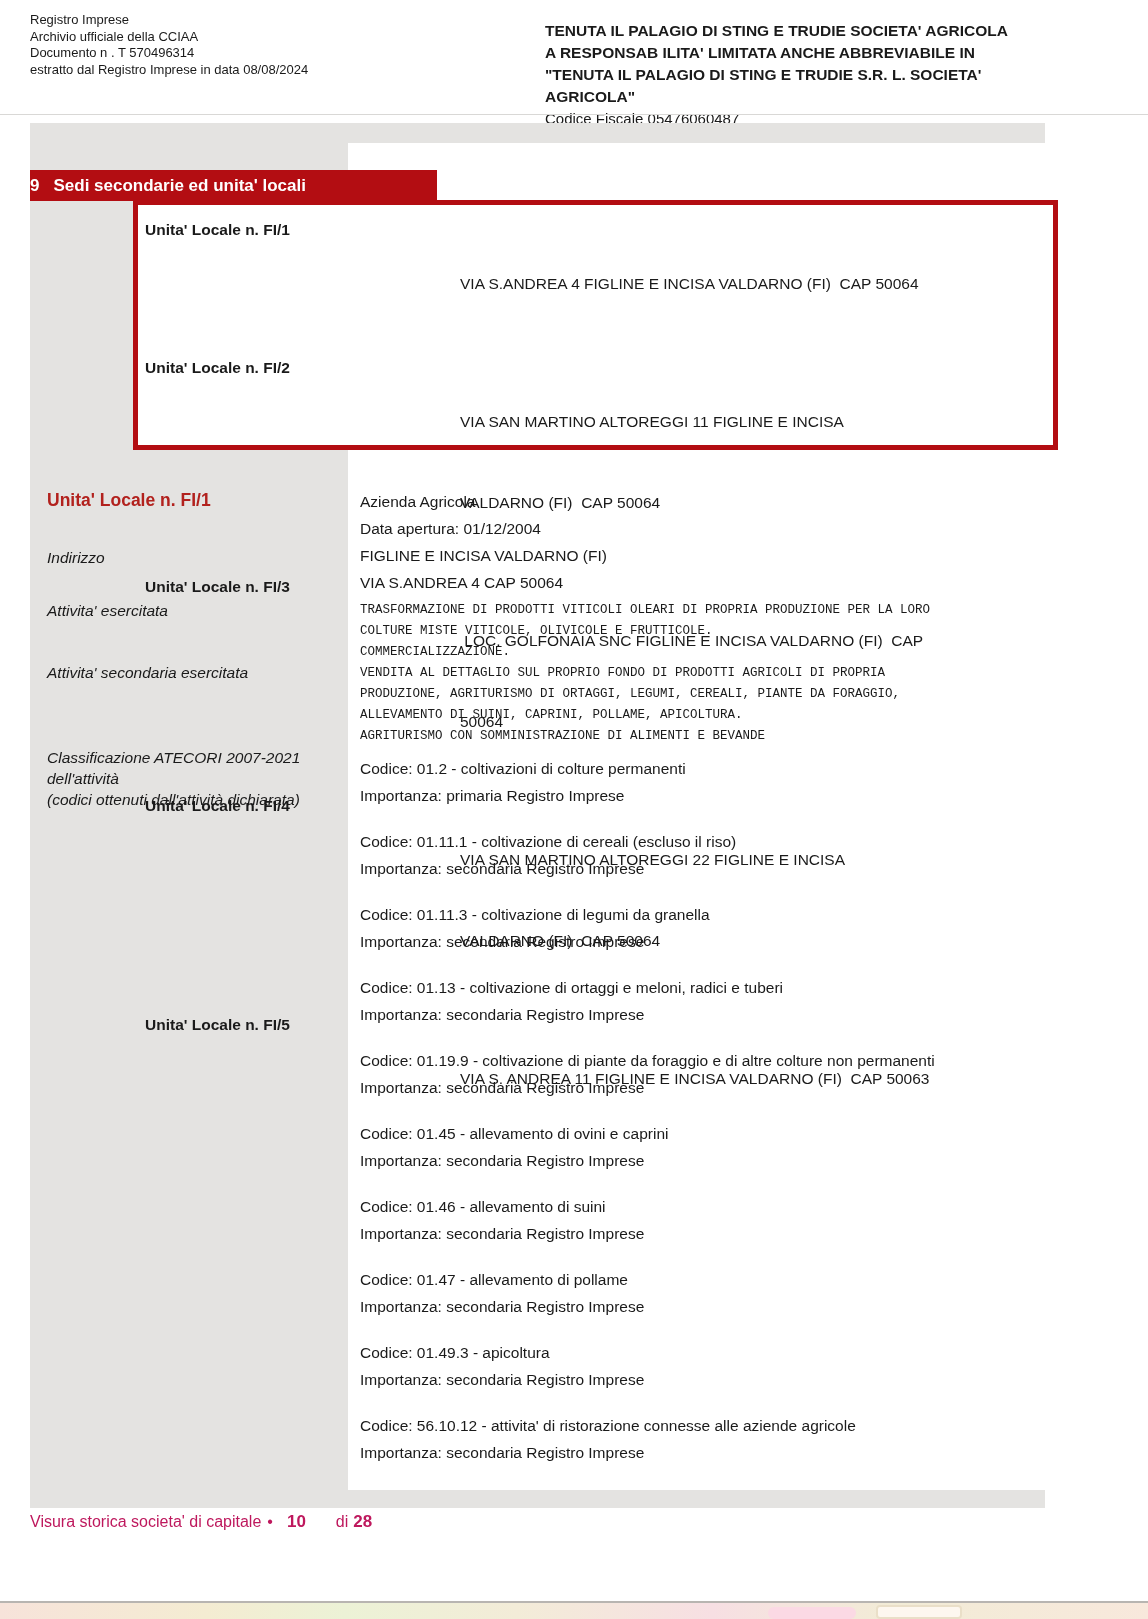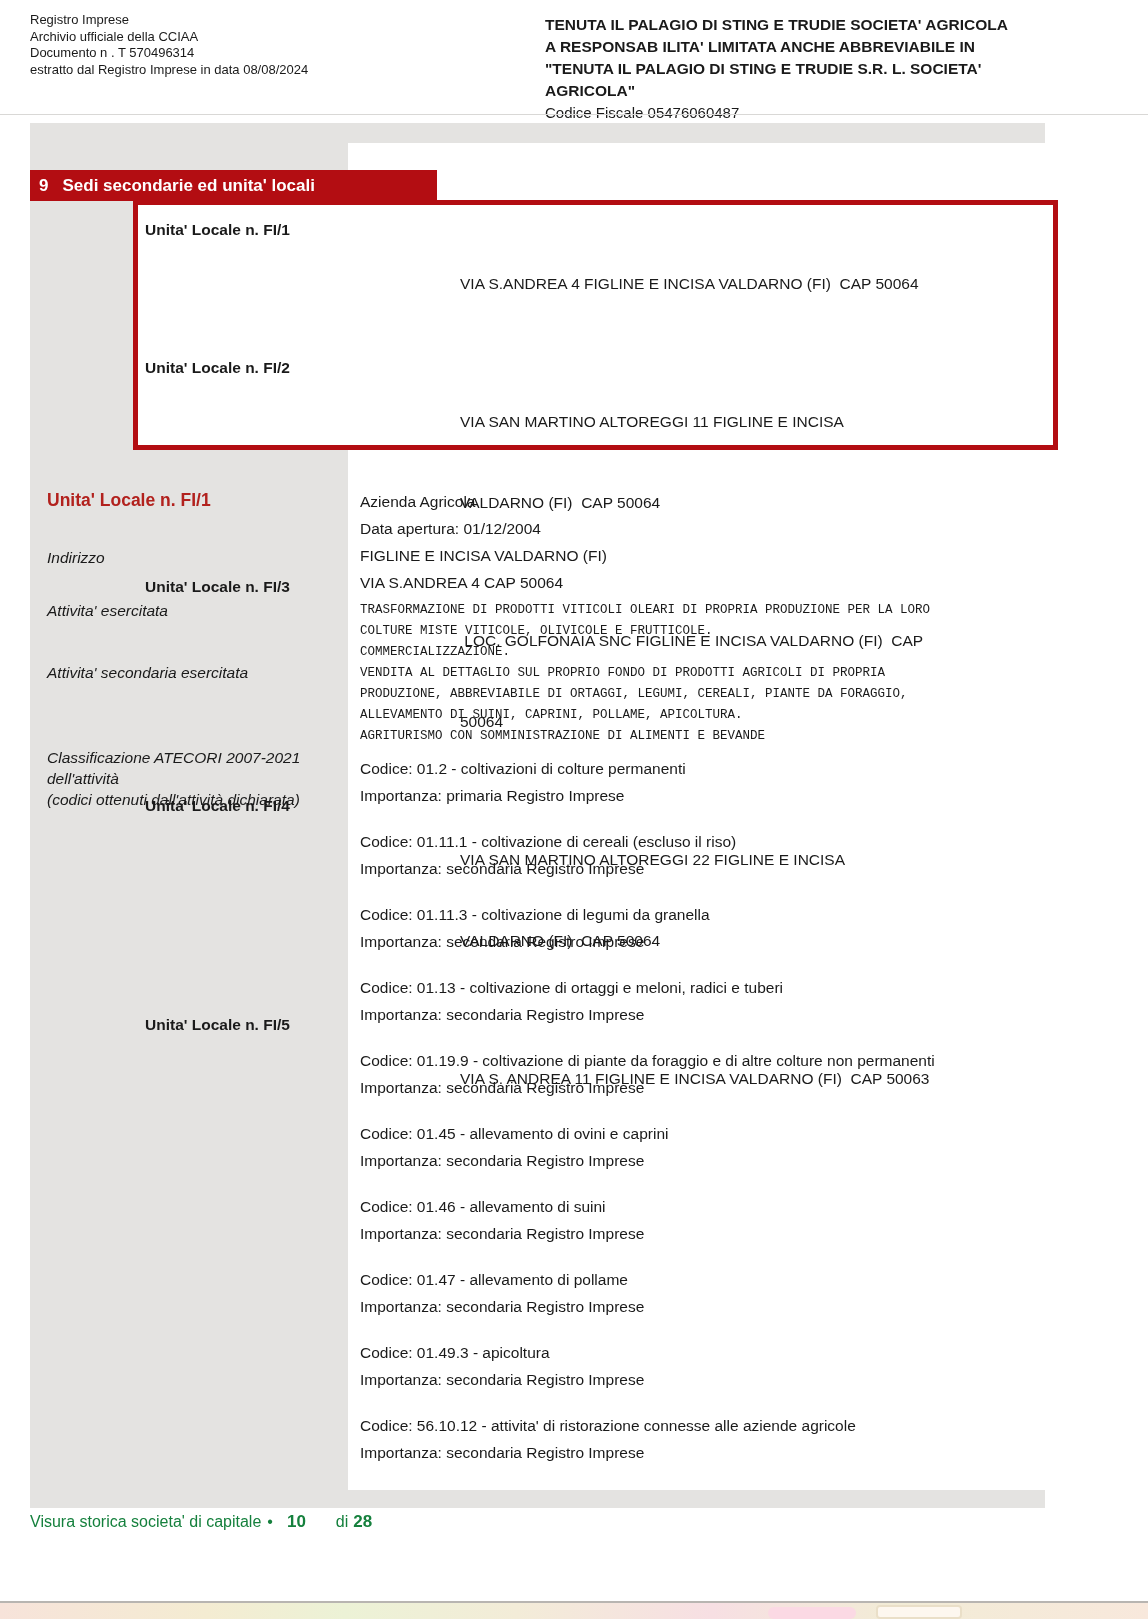--- a/index.html
+++ b/index.html
@@ -3,32 +3,32 @@
 <meta charset="utf-8">
 <style>
   html,body{margin:0;padding:0;}
   body{
     width:1148px;height:1619px;position:relative;background:#ffffff;
     font-family:"Liberation Sans", sans-serif;color:#1a1a1a;overflow:hidden;
   }
   
   .meta-header{position:absolute;left:30px;top:12px;font-size:13px;line-height:16.5px;}
   
-  .company-header{position:absolute;left:545px;top:14px;width:545px;}
+  .company-header{position:absolute;left:545px;top:20px;width:545px;}
   .company-name{font-weight:bold;font-size:15.5px;line-height:22px;}
   .fiscal-code{font-size:15px;line-height:22px;}
   .top-rule{position:absolute;left:0;top:114px;width:1148px;height:1px;background:#d9d8d6;}
   
   .gray-panel{position:absolute;left:30px;top:123px;width:1015px;height:1385px;background:#e4e3e1;}
   .white-inner{position:absolute;left:348px;top:143px;width:697px;height:1347px;background:#ffffff;}
   
   .section-bar{
     position:absolute;left:30px;top:170px;width:407px;height:31px;background:#b30d12;
     color:#ffffff;font-weight:bold;font-size:17px;line-height:31px;
-    padding-left:9px;box-sizing:border-box;white-space:nowrap;
+    padding-left:0;box-sizing:border-box;white-space:nowrap;
   }
   .section-bar .num{margin-right:14px;}
   
   .red-box{
     position:absolute;left:133px;top:200px;width:925px;height:250px;background:#ffffff;
     border:5px solid #b30d12;box-sizing:border-box;padding:11px 6px 0 7px;
   }
   .unit-row{display:flex;margin-bottom:3px;}
   .unit-row .ulabel{width:315px;flex-shrink:0;font-weight:bold;font-size:15.5px;line-height:27px;}
   .unit-row .uvalue{font-size:15.5px;line-height:27px;white-space:pre-wrap;}
@@ -40,21 +40,21 @@
   .lbl-attivita-sec{top:662px;}
   .lbl-classificazione{top:747px;}
   .content{position:absolute;left:360px;top:488px;width:700px;}
   .sans-line{font-size:15.5px;line-height:27px;}
   .mono-block{font-family:"Liberation Mono", monospace;font-size:12.5px;line-height:21px;}
   .mono-block.first{margin-top:4px;}
   .codes-list{margin-top:8px;}
   .code-pair{margin-bottom:19px;}
   .code-pair div{font-size:15.5px;line-height:27px;}
   
-  .footer{position:absolute;left:30px;top:1512px;color:#15803d;font-size:16px;white-space:nowrap;text-align:right;}
+  .footer{position:absolute;left:30px;top:1512px;color:#be185d;font-size:16px;white-space:nowrap;text-align:right;}
   .footer .bullet{margin-left:6px;}
   .footer .page{margin-left:14px;font-weight:bold;font-size:17px;}
   .footer .of{margin-left:30px;}
   .footer .total{margin-left:5px;font-weight:bold;font-size:17px;}
   
   .bottom-line{position:absolute;left:0;top:1601px;width:1148px;height:2px;background:#b8b5b1;}
   .bottom-strip{
     position:absolute;left:0;top:1603px;width:1148px;height:16px;
     background:linear-gradient(90deg,#f7e3da 0%,#f4ecd2 18%,#ecf2d6 30%,#f3ecd8 45%,#f7dfe3 62%,#f2ecd6 78%,#f8e8dc 100%);
   }
@@ -145,21 +145,21 @@
     <div class="sans-line">FIGLINE E INCISA VALDARNO (FI)</div>
     <div class="sans-line">VIA S.ANDREA 4 CAP 50064</div>
   </div>
   <div class="mono-block first">
     <div>TRASFORMAZIONE DI PRODOTTI VITICOLI OLEARI DI PROPRIA PRODUZIONE PER LA LORO</div>
     <div>COLTURE MISTE VITICOLE, OLIVICOLE E FRUTTICOLE.</div>
     <div>COMMERCIALIZZAZIONE.</div>
   </div>
   <div class="mono-block">
     <div>VENDITA AL DETTAGLIO SUL PROPRIO FONDO DI PRODOTTI AGRICOLI DI PROPRIA</div>
-    <div>PRODUZIONE, ABBREVIABILE DI ORTAGGI, LEGUMI, CEREALI, PIANTE DA FORAGGIO,</div>
+    <div>PRODUZIONE, AGRITURISMO DI ORTAGGI, LEGUMI, CEREALI, PIANTE DA FORAGGIO,</div>
     <div>ALLEVAMENTO DI SUINI, CAPRINI, POLLAME, APICOLTURA.</div>
     <div>AGRITURISMO CON SOMMINISTRAZIONE DI ALIMENTI E BEVANDE</div>
   </div>
   <div class="codes-list">
     <div class="code-pair">
       <div>Codice: 01.2 - coltivazioni di colture permanenti</div>
       <div>Importanza: primaria Registro Imprese</div>
     </div>
     <div class="code-pair">
       <div>Codice: 01.11.1 - coltivazione di cereali (escluso il riso)</div>

